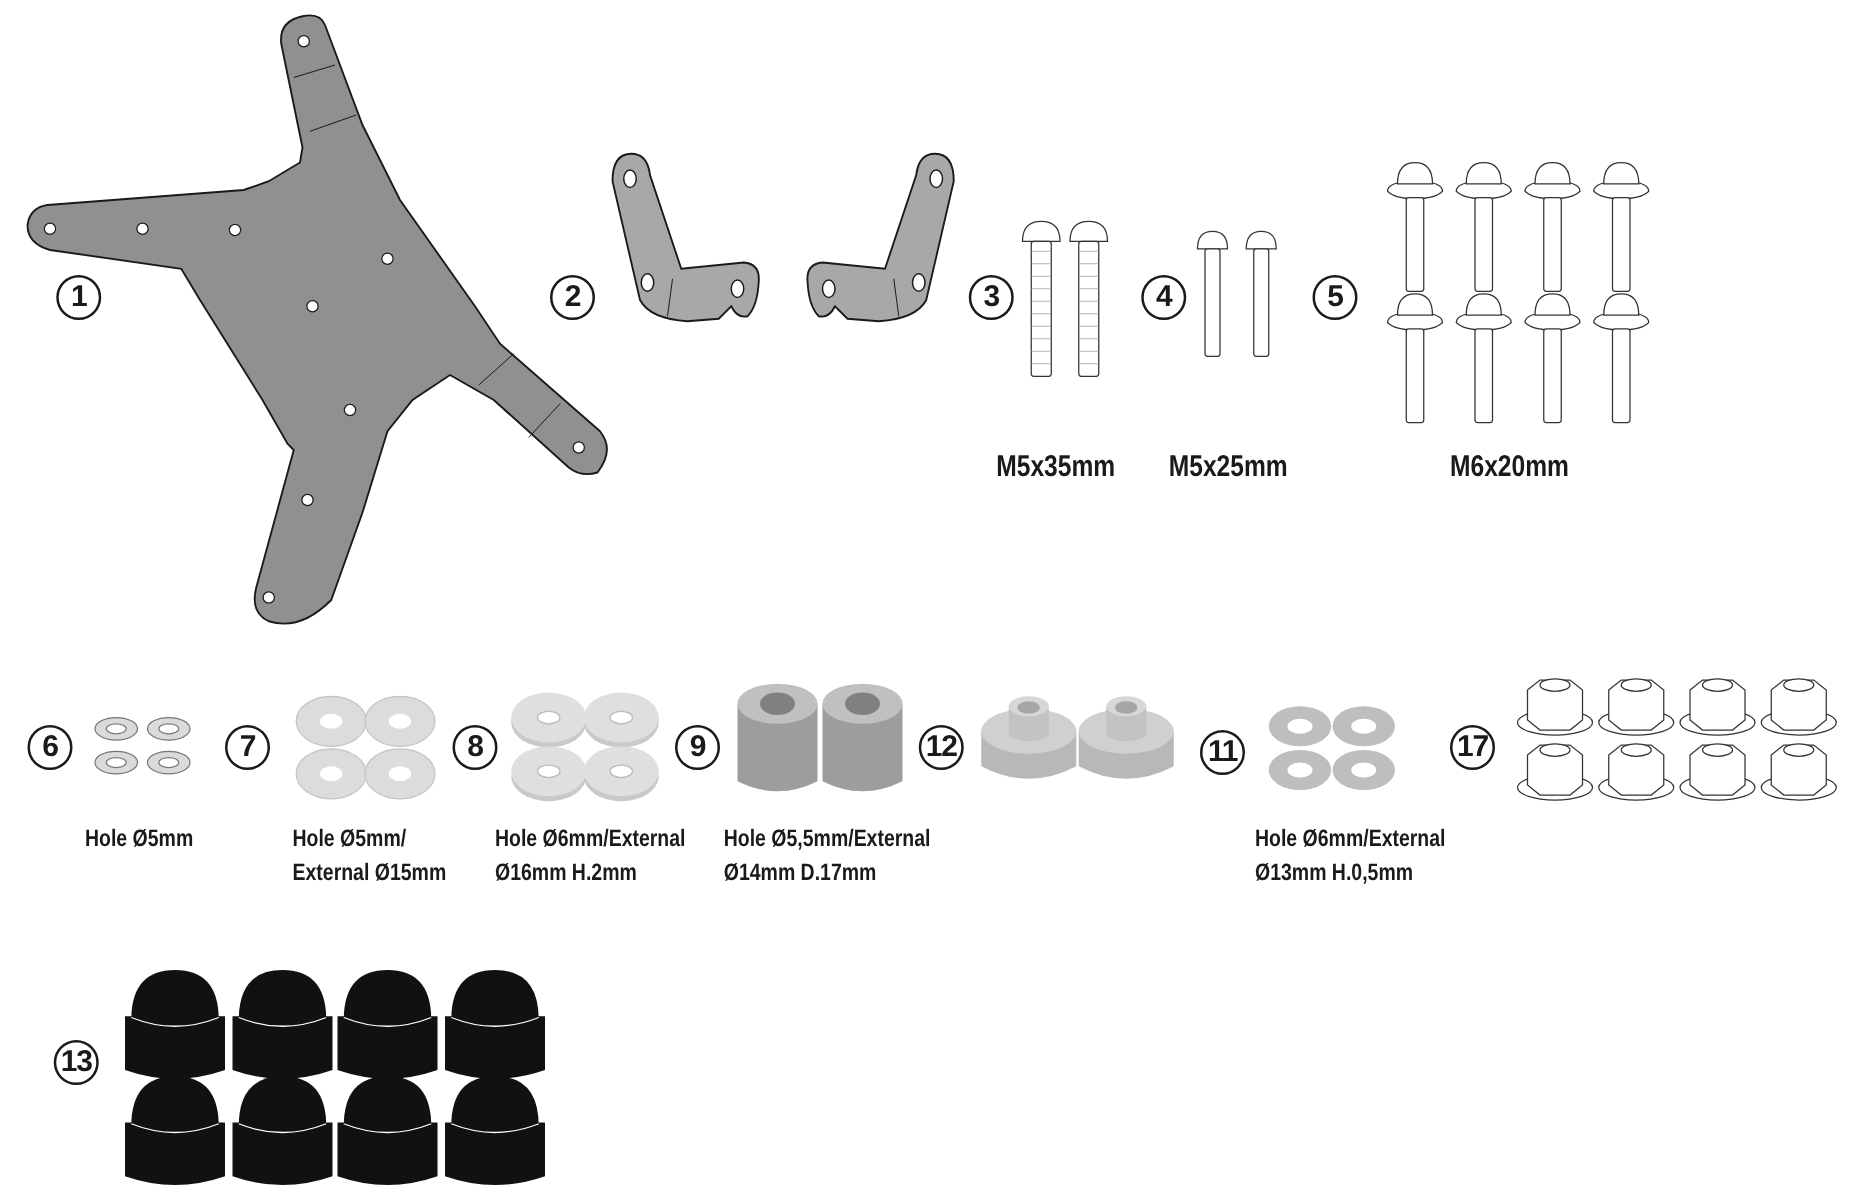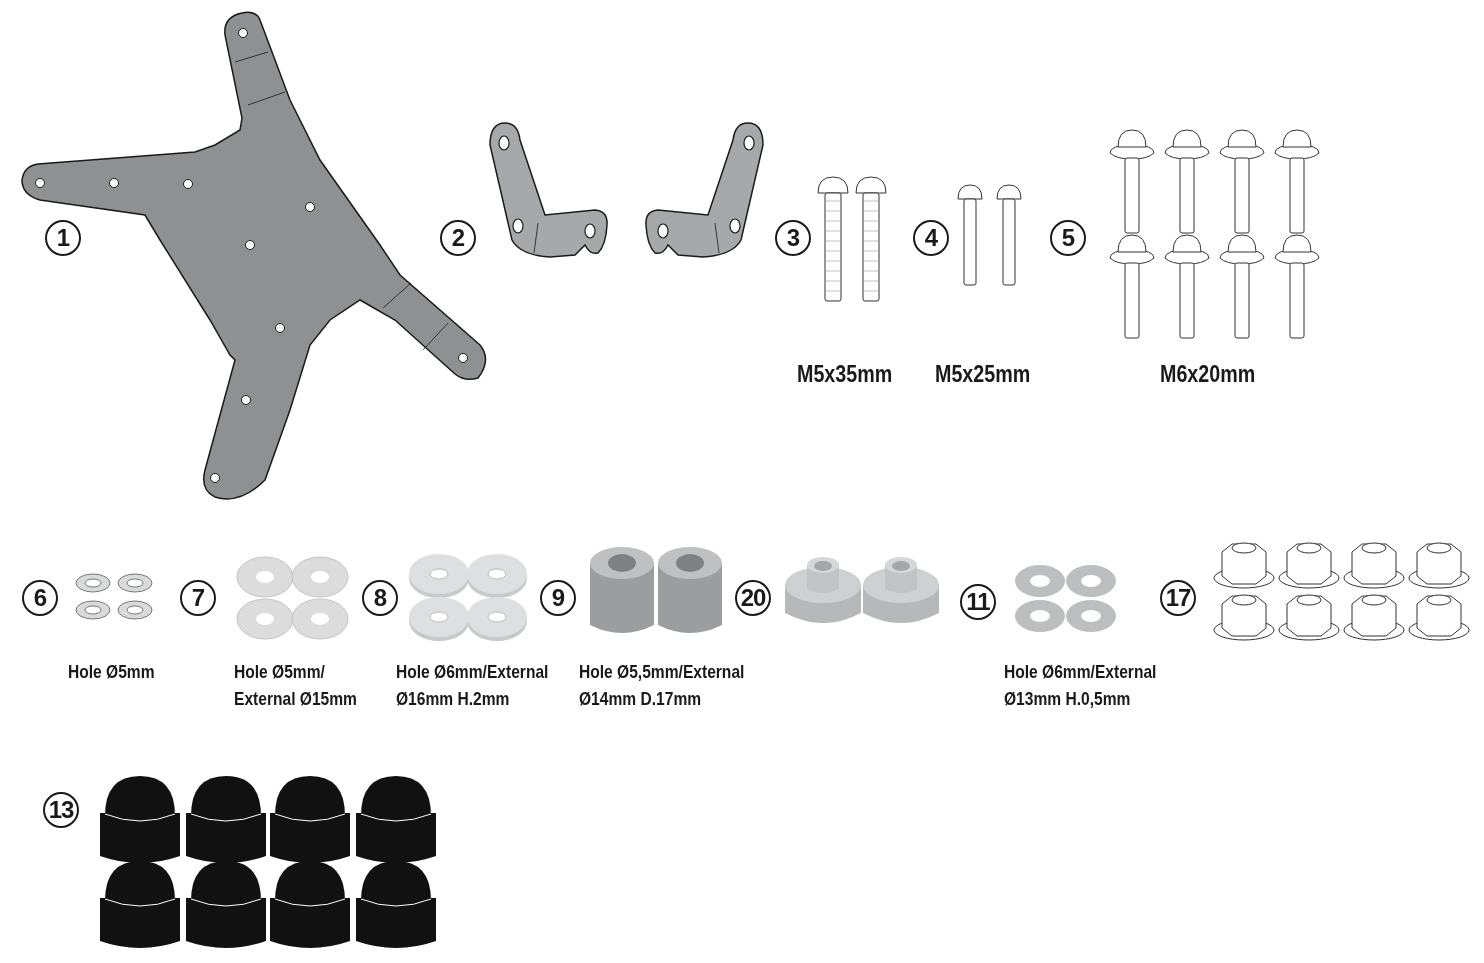--- a/index.html
+++ b/index.html
@@ -254,21 +254,21 @@
       <ellipse cx="102" cy="18" rx="32" ry="16" fill="#bfc0c1"></ellipse>
       <ellipse cx="102" cy="18" rx="14" ry="9" fill="#7f8081"></ellipse>
     </g>
   </svg>
   <div class="label" style="left:579px;top:658px">Hole Ø5,5mm/External</div>
   <div class="label" style="left:579px;top:685px">Ø14mm D.17mm</div>
 </div>
 
 <div>
   <div class="badge" style="left:735px;top:580px">
-      <span>20</span>
+      <span>12</span>
     </div>
   <svg width="160" height="80" style="left:783px;top:555px">
     <g>
       <path d="M2,30 L2,58 Q40,78 78,58 L78,30 Z" fill="#b7b8b9"></path>
       <ellipse cx="40" cy="30" rx="38" ry="18" fill="#cfd0d1"></ellipse>
       <path d="M24,10 L24,34 Q40,42 56,34 L56,10 Z" fill="#c2c3c4"></path>
       <ellipse cx="40" cy="10" rx="16" ry="8" fill="#d6d7d8"></ellipse>
       <ellipse cx="40" cy="11" rx="9" ry="5" fill="#a5a6a7"></ellipse>
       <path d="M80,30 L80,58 Q118,78 156,58 L156,30 Z" fill="#b7b8b9"></path>
       <ellipse cx="118" cy="30" rx="38" ry="18" fill="#cfd0d1"></ellipse>
@@ -345,21 +345,21 @@
       <g transform="translate(195,52)">
           <ellipse cx="32" cy="38" rx="30" ry="10"></ellipse>
           <path d="M10,12 L20,4 L44,4 L54,12 L54,36 L44,44 L20,44 L10,36 Z"></path>
           <ellipse cx="32" cy="8" rx="12" ry="5"></ellipse>
         </g>
     </g>
   </svg>
 </div>
 
 <div>
-  <div class="badge" style="left:43px;top:792px">
+  <div class="badge" style="left:43px;top:832px">
       <span>13</span>
     </div>
   <svg width="345" height="175" style="left:98px;top:768px">
     <g fill="#111">
       <g>
           <path d="M7,48 Q7,8 42,8 Q77,8 77,48 Z"></path>
           <path d="M2,45 L82,45 L82,88 Q42,102 2,88 Z"></path>
           <path d="M7,46 Q42,60 77,46" fill="none" stroke="#fff" stroke-width="1"></path>
         </g>
       <g transform="translate(86,0)">

